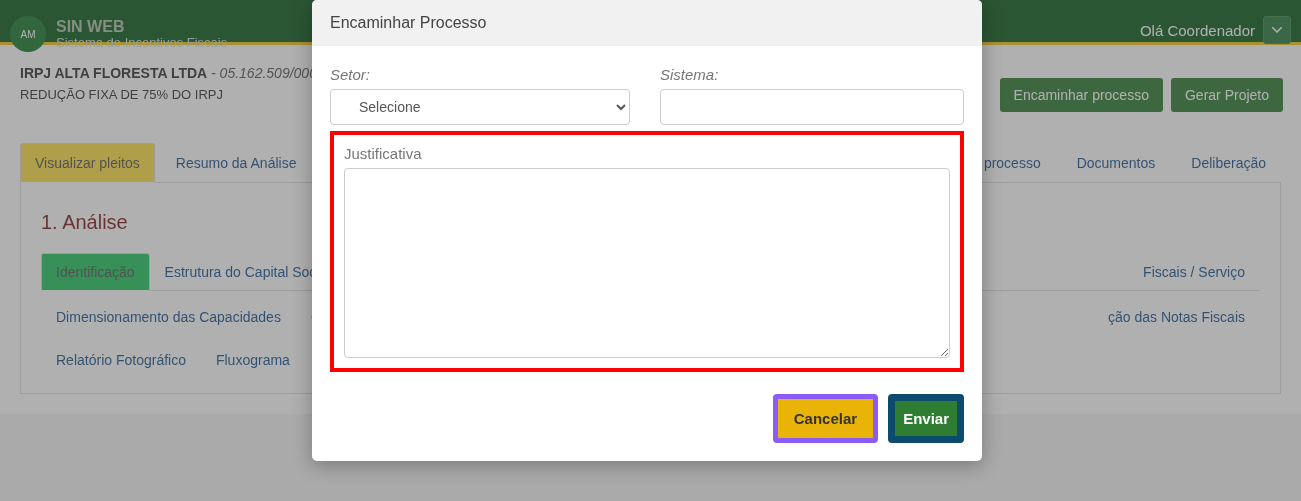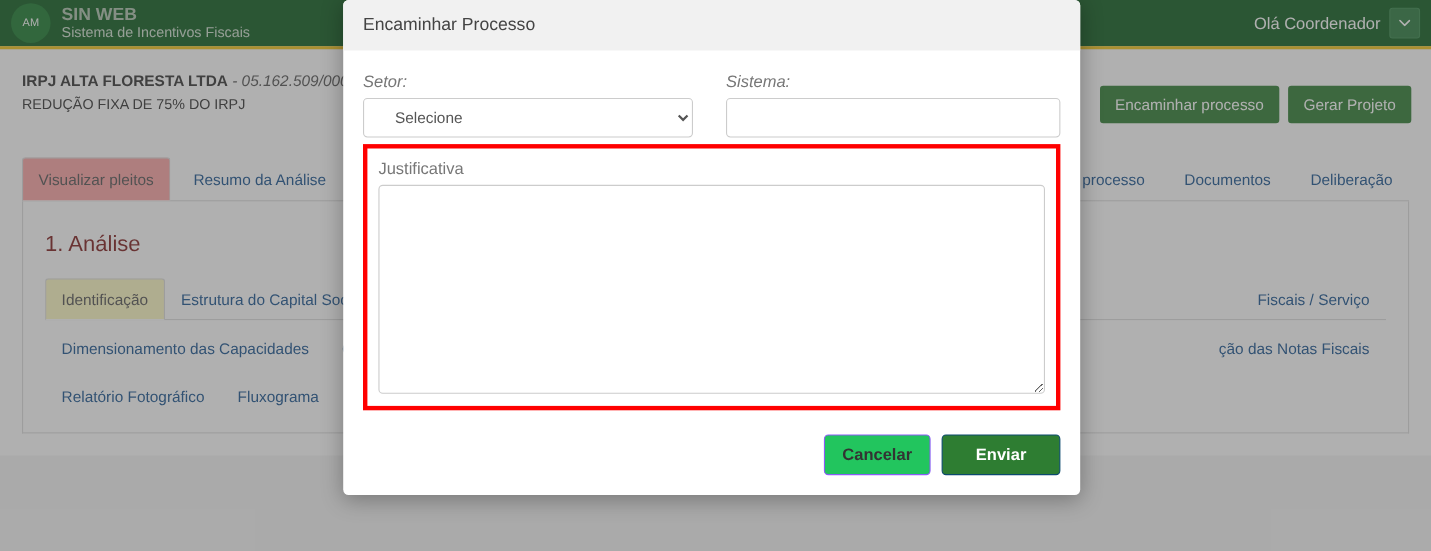--- a/index.html
+++ b/index.html
@@ -8,22 +8,22 @@
       background: #f5f5f5;
       width: 1301px;
       height: 501px;
       overflow: hidden;
       position: relative;
     }
     .header {
       background: #0d5b1e;
       height: 42px;
       display: flex;
-      align-items: center;
-      padding: 0 10px;
+      align-items: flex-start;
+      padding: 16px 10px;
       color: #fff;
       justify-content: space-between;
     }
     .header-left { display: flex; align-items: center; gap: 10px; }
     .logo-circle {
       width: 36px; height: 36px;
       border-radius: 50%;
       background: #1a7a2e;
       display: flex; align-items: center; justify-content: center;
       font-size: 10px;
@@ -81,21 +81,21 @@
       border: 1px solid transparent;
       border-bottom: none;
       position: relative;
       top: 1px;
     }
     .tab.active {
       border: 1px solid #ddd;
       border-bottom: 1px solid #fff;
       border-radius: 3px 3px 0 0;
       color: #555;
-      background: #fca5a5;
+      background: #fde047;
     }
 
     .section {
       border: 1px solid #ddd;
       border-top: none;
       padding: 16px 20px;
       margin-top: 0;
     }
     .section-title {
       font-size: 20px;
@@ -117,21 +117,21 @@
       border-bottom: none;
       position: relative;
       top: 1px;
       white-space: nowrap;
     }
     .subtab.active {
       border: 1px solid #ddd;
       border-bottom: 1px solid #fff;
       border-radius: 3px 3px 0 0;
       color: #555;
-      background: #fef9c3;
+      background: #22c55e;
     }
     .subtabs-row2 {
       display: flex;
       gap: 0;
       margin-top: 6px;
     }
 
     
     .overlay {
       position: absolute;
@@ -204,34 +204,34 @@
       padding: 10px 10px 6px 10px;
       margin-top: 2px;
     }
     .modal-footer {
       padding: 14px 18px 18px 18px;
       display: flex;
       justify-content: flex-end;
       gap: 10px;
     }
     .btn-cancel {
-      background: #22c55e;
-      border: 1px solid #8b5cf6;
+      background: #eab308;
+      border: 5px solid #8b5cf6;
       color: #333;
       padding: 9px 16px;
       border-radius: 4px;
       font-size: 15px;
       font-weight: bold;
       cursor: pointer;
     }
     .btn-send {
       background: #2e7d32;
-      border: 1px solid #0c4a6e;
+      border: 7px solid #0c4a6e;
       color: #fff;
-      padding: 9px 30px;
+      padding: 9px 8px;
       border-radius: 4px;
       font-size: 15px;
       font-weight: bold;
       cursor: pointer;
     }
   </style>
 </head>
 <body>
 
 <div class="header">

